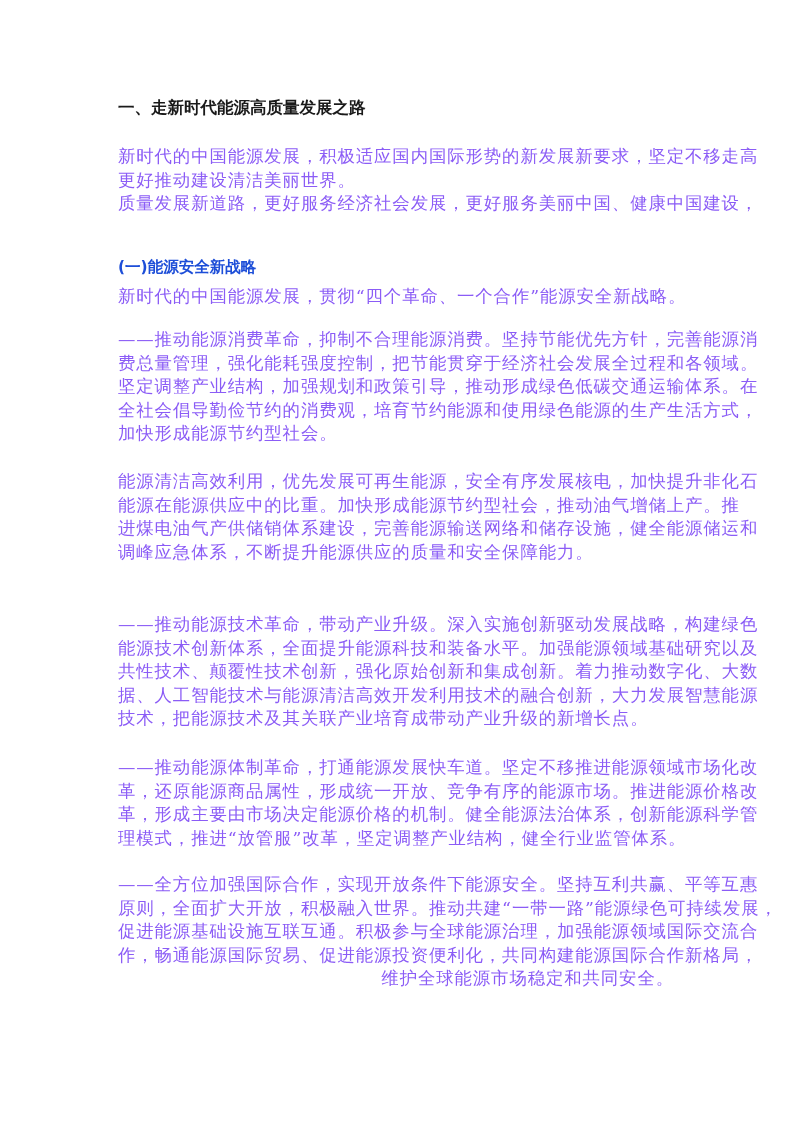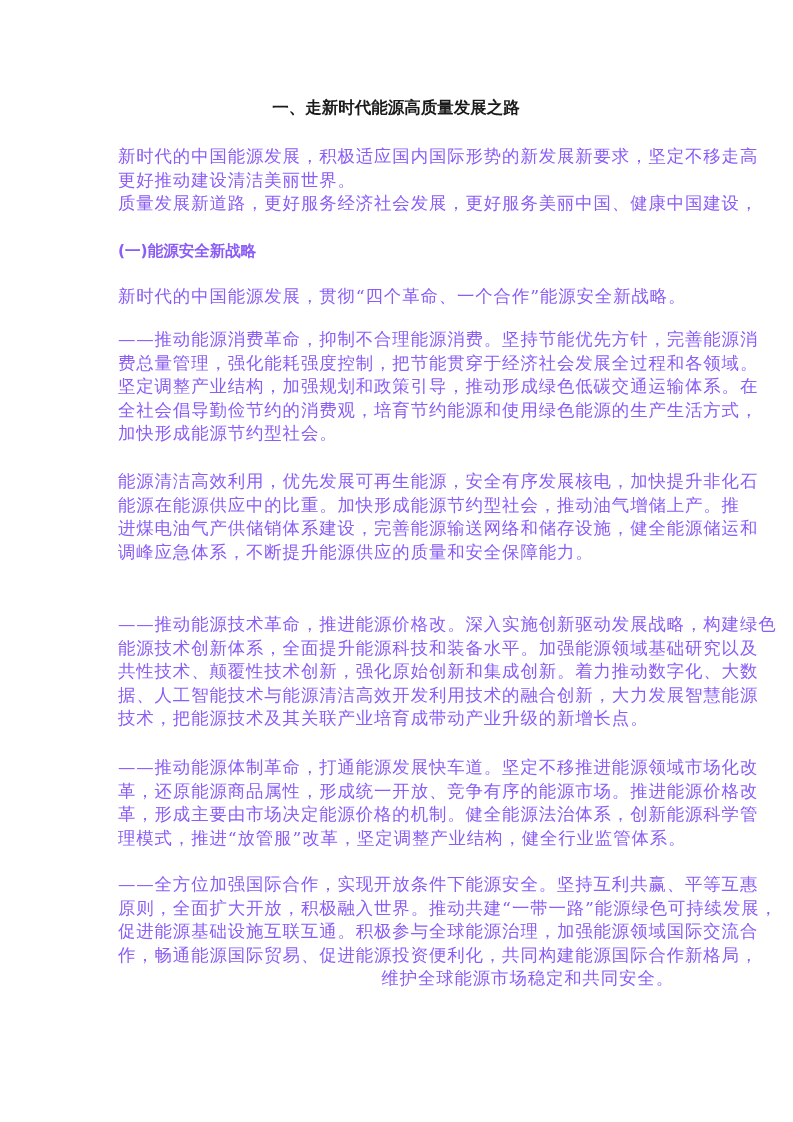--- a/index.html
+++ b/index.html
@@ -19,21 +19,21 @@
       position: absolute;
       left: 118px;
       top: 0;
       width: 556px;
     }
     .title {
       position: absolute;
       left: 0;
       top: 97px;
       width: 556px;
-      text-align: center;
+      text-align: left;
       font-family: "DejaVu Sans", "Liberation Sans", sans-serif;
       font-weight: bold;
       font-size: 16.5px;
       line-height: 22px;
       color: #1a1a1a;
       white-space: nowrap;
     }
     .para {
       position: absolute;
       left: 0;
@@ -48,22 +48,23 @@
       letter-spacing: 0.9px;
       color: #8b5cf6;
     }
     .heading {
       position: absolute;
       left: 0;
       font-family: "DejaVu Sans", "Liberation Sans", sans-serif;
       font-weight: bold;
       font-size: 15.5px;
       line-height: 22px;
-      color: #8b5cf6;
+      color: #1d4ed8;
       white-space: nowrap;
+      margin-top: 16px;
     }
   </style>
 </head>
 <body>
 
 <div class="page">
 
   <div class="title">一、走新时代能源高质量发展之路</div>
 
   <div class="para" style="top:145px;">
@@ -87,21 +88,21 @@
   </div>
 
   <div class="para" style="top:470px;">
     <span class="line">能源清洁高效利用，优先发展可再生能源，安全有序发展核电，加快提升非化石</span>
     <span class="line">能源在能源供应中的比重。加快形成能源节约型社会，推动油气增储上产。推</span>
     <span class="line">进煤电油气产供储销体系建设，完善能源输送网络和储存设施，健全能源储运和</span>
     <span class="line">调峰应急体系，不断提升能源供应的质量和安全保障能力。</span>
   </div>
 
   <div class="para" style="top:613px;">
-    <span class="line">——推动能源技术革命，推进能源价格改。深入实施创新驱动发展战略，构建绿色</span>
+    <span class="line">——推动能源技术革命，带动产业升级。深入实施创新驱动发展战略，构建绿色</span>
     <span class="line">能源技术创新体系，全面提升能源科技和装备水平。加强能源领域基础研究以及</span>
     <span class="line">共性技术、颠覆性技术创新，强化原始创新和集成创新。着力推动数字化、大数</span>
     <span class="line">据、人工智能技术与能源清洁高效开发利用技术的融合创新，大力发展智慧能源</span>
     <span class="line">技术，把能源技术及其关联产业培育成带动产业升级的新增长点。</span>
   </div>
 
   <div class="para" style="top:756px;">
     <span class="line">——推动能源体制革命，打通能源发展快车道。坚定不移推进能源领域市场化改</span>
     <span class="line">革，还原能源商品属性，形成统一开放、竞争有序的能源市场。推进能源价格改</span>
     <span class="line">革，形成主要由市场决定能源价格的机制。健全能源法治体系，创新能源科学管</span>

